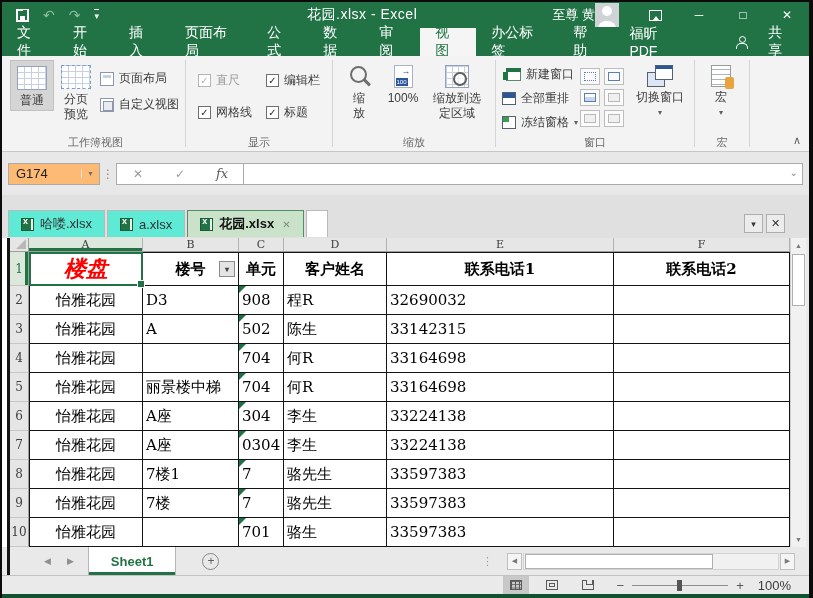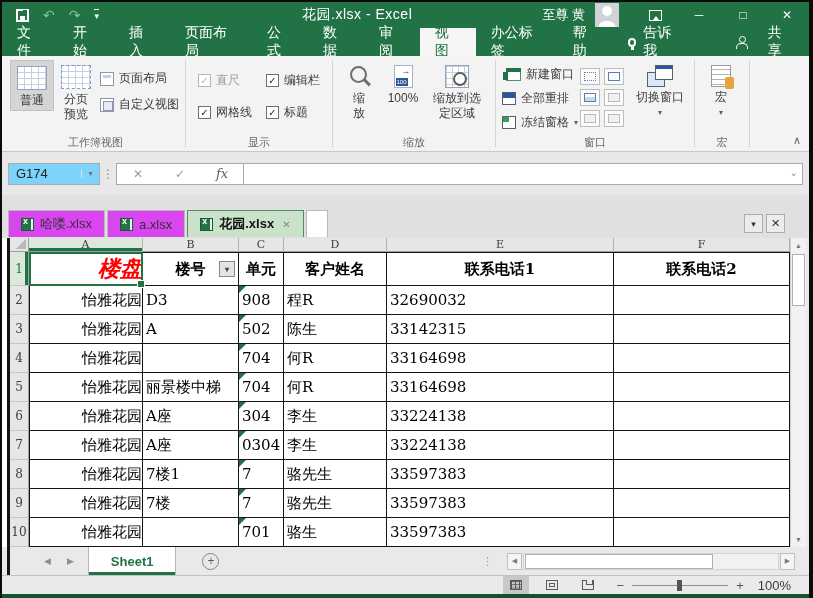--- a/index.html
+++ b/index.html
@@ -12,21 +12,21 @@
   
   .titlebar{top:0;height:26px;background:#217346;display:flex;align-items:center;color:#fff}
   .qat{display:flex;align-items:center;gap:14px;padding-left:14px;width:170px}
   .sv{width:13px;height:13px;border:2px solid #fff;position:relative}
   .sv::after{content:"";position:absolute;left:2px;bottom:0;width:5px;height:4px;background:#fff}
   .sv::before{content:"";position:absolute;right:0px;top:-1px;width:4px;height:4px;background:#217346}
   .dimg{color:#8fbfa4;font-size:14px;line-height:1}
   .qatdd{font-size:9px;color:#fff;border-top:1px solid #fff;padding-top:1px}
   .wtitle{flex:1;text-align:center;font-size:14px;letter-spacing:.5px}
   .tbright{display:flex;align-items:center;gap:0;height:100%}
-  .uname{font-size:13px;margin-right:10px}
+  .uname{font-size:13px;}
   .avatar{width:24px;height:24px;background:#cfd3d6;position:relative;overflow:hidden;margin-right:14px}
   .avatar::before{content:"";position:absolute;left:7px;top:3px;width:10px;height:10px;border-radius:50%;background:#fff}
   .avatar::after{content:"";position:absolute;left:3px;bottom:-4px;width:18px;height:10px;border-radius:8px 8px 0 0;background:#fff}
   .wc{width:44px;height:100%;display:flex;align-items:center;justify-content:center;font-size:12px;color:#fff}
   .rdo{width:13px;height:11px;border:1px solid #fff;position:relative}
   .rdo::after{content:"";position:absolute;left:3px;top:2px;border:3px solid transparent;border-bottom:4px solid #fff}
 
   
   .menurow{top:26px;height:28px;background:#217346;display:flex;align-items:stretch;color:#fff;font-size:14px}
   .menu-tab{display:flex;align-items:center;padding:0 15px;cursor:default}
@@ -90,34 +90,34 @@
   .i-sw{width:26px;height:22px;position:relative}
   .i-sw::before{content:"";position:absolute;left:0;bottom:0;width:16px;height:13px;border:1px solid #55606e;background:#dce6f4}
   .i-sw::after{content:"";position:absolute;right:0;top:0;width:16px;height:13px;border:1px solid #55606e;background:#fff;box-shadow:inset 0 3px 0 #2b579a}
   .i-mac{width:20px;height:22px;border:1px solid #9a9a9a;background:#fff;position:relative;
     background-image:linear-gradient(#adb5bd 1px,transparent 1px);background-size:100% 5px;background-position:0 3px}
   .i-mac::after{content:"";position:absolute;right:-4px;bottom:-3px;width:9px;height:12px;background:#e8a33d;border-radius:2px}
   .collapse{position:absolute;right:8px;bottom:4px;font-size:11px;color:#5f5f5f}
 
   
   .formrow{top:150px;height:43px;background:#e8e8e8;display:flex;align-items:center}
-  .namebox{margin-left:6px;width:92px;height:22px;background:#7dd3fc;border:1px solid #ababab;display:flex;align-items:center}
+  .namebox{margin-left:6px;width:92px;height:22px;background:#fdba74;border:1px solid #ababab;display:flex;align-items:center}
   .namebox .nbt{flex:1;padding-left:7px;font-size:13px;color:#222}
   .namebox .nbd{width:18px;text-align:center;font-size:8px;color:#6e6e6e;border-left:1px solid #e1e1e1}
   .kebab{width:16px;text-align:center;color:#8a8a8a;font-size:12px}
   .fxbox{height:22px;background:#fff;border:1px solid #ababab;display:flex;align-items:center;width:128px}
   .fxbox span{flex:1;text-align:center;font-size:12px;color:#9a9a9a}
   .fxbox .fx{font-family:"DejaVu Serif","Liberation Serif",serif;font-style:italic;color:#5c5c5c;font-size:13px}
   .finput{flex:1;height:22px;background:#fff;border:1px solid #ababab;border-left:none;margin-right:6px;position:relative}
   .finput .fexp{position:absolute;right:4px;top:3px;font-size:10px;color:#8a8a8a}
 
   
   .doctabs{top:193px;height:43px;background:#e0e0e0;position:absolute}
   .dtwrap{position:absolute;left:6px;bottom:1px;display:flex;align-items:flex-end}
-  .dtab{height:27px;display:flex;align-items:center;gap:6px;padding:0 12px;background:#d946ef;
+  .dtab{height:27px;display:flex;align-items:center;gap:6px;padding:0 12px;background:#5eead4;
     border:1px solid #b9b9b9;border-bottom:none;font-size:13px;color:#333;margin-right:2px}
   .dtab.active{background:#c9e2c9;border-color:#4e8f63;font-weight:bold;color:#111}
   .dtx{color:#7b8f7b;font-size:10px;margin-left:2px}
   .xlicon{width:13px;height:13px;background:linear-gradient(90deg,#217346 9px,#e9f1ec 9px);border:1px solid #1a5c38;position:relative;flex:none}
   .xlicon::before{content:"x";position:absolute;left:1px;top:-3px;color:#fff;font-size:9px;font-weight:bold}
   .tab-blank{width:22px;height:27px;background:#fff;border:1px solid #b9b9b9;border-bottom:none}
   .dtctl{position:absolute;right:24px;bottom:5px;display:flex;gap:3px}
   .dtbtn{width:19px;height:19px;border:1px solid #adadad;background:#ececec;display:flex;align-items:center;justify-content:center;font-size:9px;color:#333}
   .dtbtn.x{font-weight:bold;font-size:11px}
 
@@ -133,21 +133,21 @@
   .ch.ch-sel{background:#dce8dc;box-shadow:inset 0 -3px 0 #217346}
   .g-row{display:flex;height:29px}
   .g-row.g-hdr{height:34px}
   .gut{width:19px;flex:none;background:#e6e6e6;border-right:1px solid #9e9e9e;border-bottom:1px solid #c6c6c6;
     display:flex;align-items:center;justify-content:center;font-size:12px;color:#3f3f3f}
   .gut.gut-sel{background:#dce8dc;color:#217346;box-shadow:inset -3px 0 0 #217346}
   .cell{position:relative;flex:none;background:#fff;border-right:1px solid #141414;border-bottom:1px solid #141414;
     display:flex;align-items:center;font-size:15px;color:#000;overflow:hidden}
   .cell.cA{border-left:1px solid #141414}
   .g-hdr .cell{border-top:1px solid #141414;justify-content:center;font-weight:bold}
-  .cell.c0{justify-content:flex-end}
+  .cell.c0{justify-content:center}
   .cell.c1,.cell.c2,.cell.c3,.cell.c4,.cell.c5{padding-left:3px}
   .g-hdr .cell{padding-left:0}
   .cell.a1 .ct{color:#fe0000;font-size:22px;font-style:italic;font-weight:bold}
   .tri{position:absolute;left:0;top:0;width:0;height:0;border-top:7px solid #1e7145;border-right:7px solid transparent}
   .filter{position:absolute;right:3px;top:50%;margin-top:-8px;width:16px;height:16px;background:#e4e4e4;
     border:1px solid #8a8a8a;font-size:8px;color:#444;display:flex;align-items:center;justify-content:center;font-family:"Liberation Sans",sans-serif}
   .selbox{position:absolute;left:27px;top:14px;width:114px;height:34px;border:2px solid #217346;pointer-events:none}
   .selbox::after{content:"";position:absolute;right:-4px;bottom:-4px;width:6px;height:6px;background:#217346;border:1px solid #fff}
   .vscroll{position:absolute;left:788px;top:0;width:16px;height:309px;background:#f1f1f1;border-left:1px solid #d0d0d0}
   .vs-btn{position:absolute;left:0;width:100%;height:15px;display:flex;align-items:center;justify-content:center;font-size:7px;color:#7a7a7a}
@@ -219,26 +219,23 @@
         <div class="menu-tab">文件</div>
         <div class="menu-tab">开始</div>
         <div class="menu-tab">插入</div>
         <div class="menu-tab">页面布局</div>
         <div class="menu-tab">公式</div>
         <div class="menu-tab">数据</div>
         <div class="menu-tab">审阅</div>
         <div class="menu-tab active">视图</div>
         <div class="menu-tab">办公标签</div>
         <div class="menu-tab">帮助</div>
+        <div class="menu-tab">福昕PDF</div>
       </div>
     <div class="mright">
-      <span class="tellme">
-        <span class="bulb"></span>
-        <span>告诉我</span>
-      </span>
       <span class="share">
         <span class="person"></span>
         <span>共享</span>
       </span>
     </div>
   </div>
 
   <div class="band ribbon">
     <div class="rgroup">
       <div class="bb sel">

